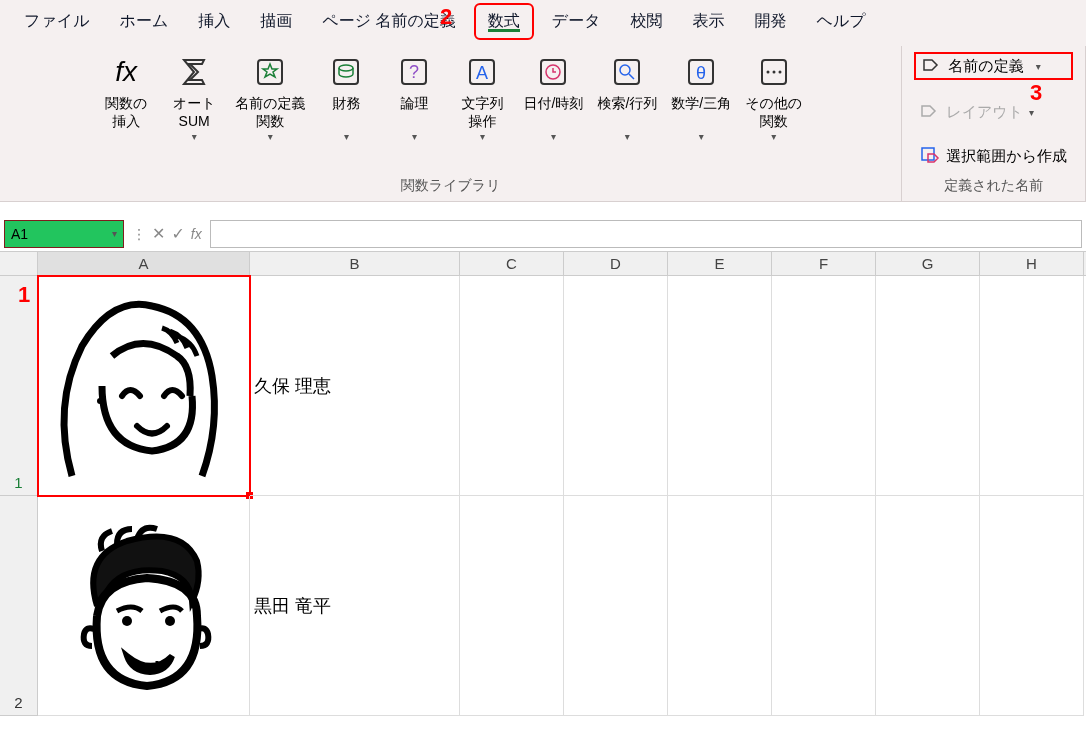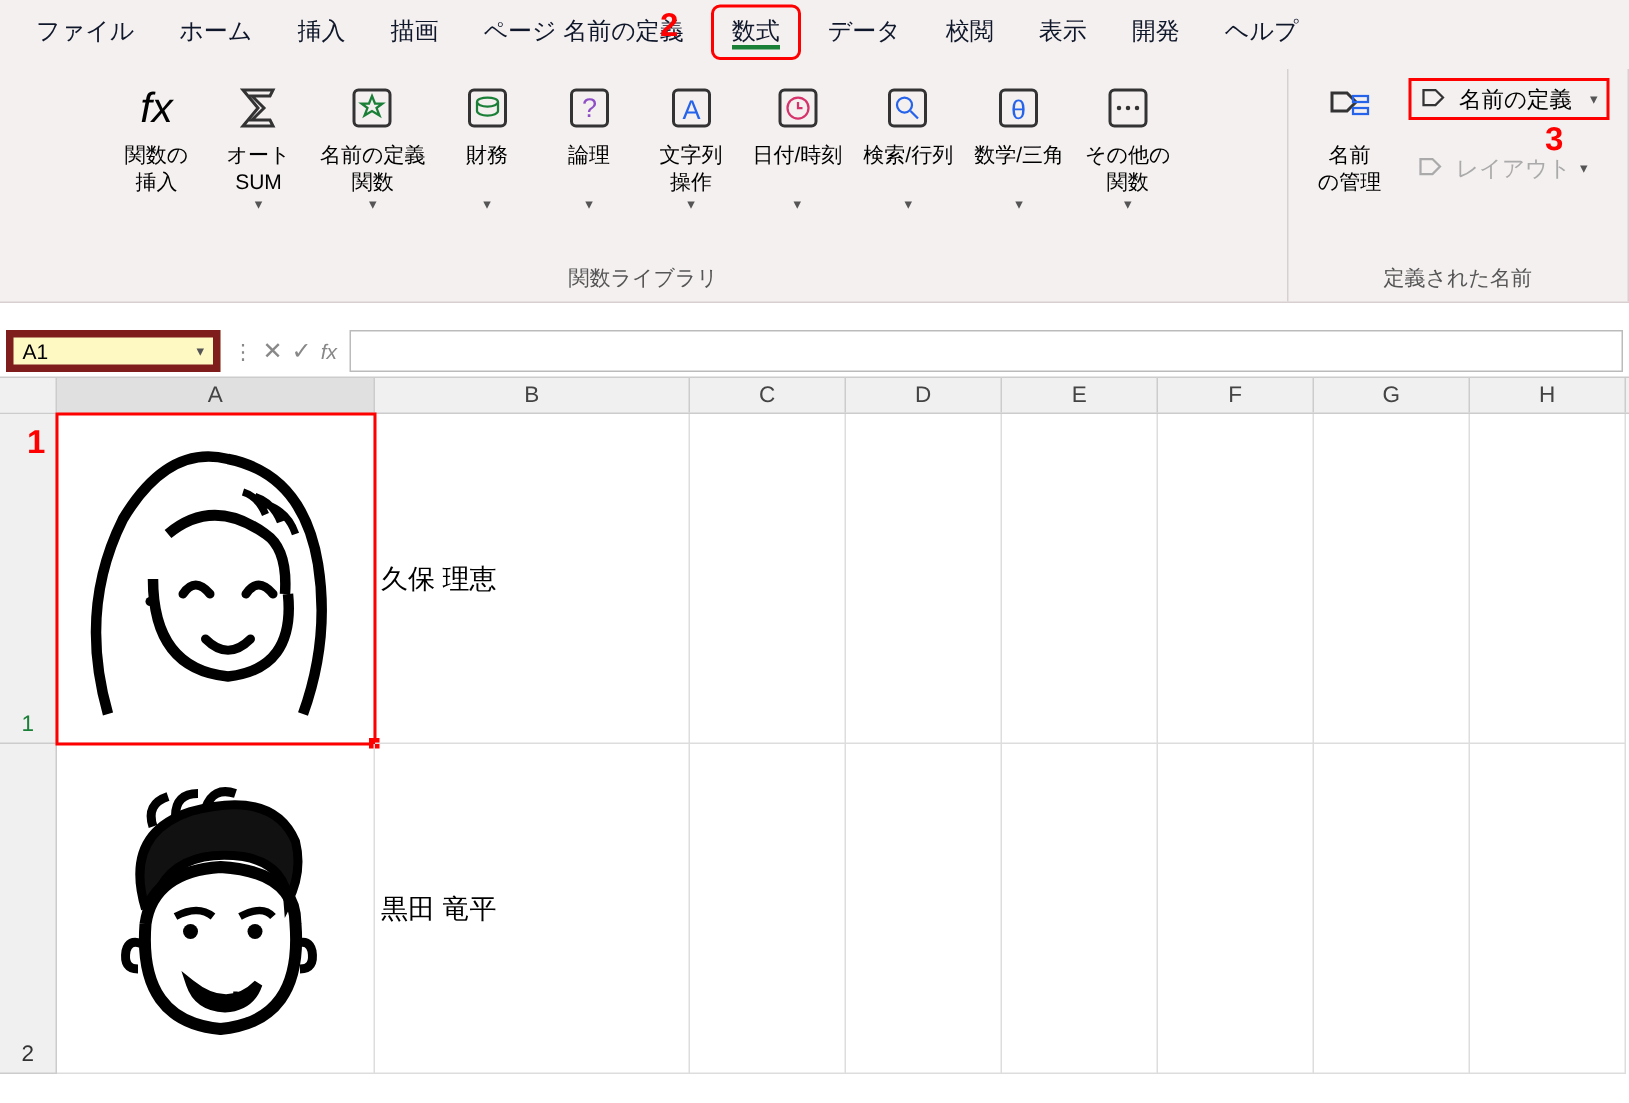--- a/index.html
+++ b/index.html
@@ -104,28 +104,28 @@
     .formula-bar {
       height: 36px;
       display: flex;
       align-items: center;
       border-bottom: 1px solid #ccc;
       background: #fff;
       padding: 2px 4px;
       gap: 4px;
     }
     .name-box {
-      width: 143px;
+      width: 120px;
       height: 28px;
-      border: 5px solid #7f1d1d;
+      border: 1px solid #7f1d1d;
       padding: 0 6px;
       display: flex;
       align-items: center;
       justify-content: space-between;
-      background: #fef9c3;
+      background: #22c55e;
     }
     .fb-btns { display:flex; gap:6px; color:#888; align-items:center; padding: 0 4px;}
     .fb-input {
       flex: 1;
       height: 28px;
       border: 1px solid #bbb;
       padding: 0 6px;
       background: #fff;
     }
     
@@ -298,43 +298,41 @@
         <span style="white-space:pre">その他の
 関数</span>
           <span class="chev">▾</span>
       </div>
     </div>
     <div class="group-label">関数ライブラリ</div>
   </div>
 
   <div class="ribbon-group">
     <div class="ribbon-group-items">
-      <div class="ribbon-btn">
-        <svg viewBox="0 0 36 36">
-            <path d="M6 8 l10 0 l6 6 l-6 6 l-10 0 z" fill="none" stroke="#333" stroke-width="2"></path>
-            <rect x="20" y="10" width="10" height="4" fill="none" stroke="#2563eb" stroke-width="1.5"></rect>
-            <rect x="20" y="18" width="10" height="4" fill="none" stroke="#2563eb" stroke-width="1.5"></rect>
-          </svg>
-        <span style="white-space:pre">名前
-の管理</span>
-      </div>
       <div class="def-names-col">
         <div class="def-name-item boxed">
           <svg width="20" height="20" viewBox="0 0 20 20">
               <path d="M2 4 l8 0 l5 5 l-5 5 l-8 0 z" fill="none" stroke="#333" stroke-width="1.5"></path>
             </svg>
           <span>名前の定義</span>
           <span class="chev" style="margin-left:6px">▾</span>
         </div>
         <div class="def-name-item disabled">
           <svg width="20" height="20" viewBox="0 0 20 20">
               <path d="M2 4 l8 0 l5 5 l-5 5 l-8 0 z" fill="none" stroke="#aaa" stroke-width="1.5"></path>
             </svg>
           <span>レイアウト</span>
           <span class="chev">▾</span>
+        </div>
+        <div class="def-name-item">
+          <svg width="20" height="20" viewBox="0 0 20 20">
+              <rect x="2" y="2" width="12" height="12" fill="none" stroke="#2563eb" stroke-width="1.5"></rect>
+              <path d="M8 8 l6 0 l4 4 l-4 4 l-6 0 z" fill="none" stroke="#d6336c" stroke-width="1.5"></path>
+            </svg>
+          <span>選択範囲から作成</span>
         </div>
       </div>
     </div>
     <div class="group-label">定義された名前</div>
   </div>
 </div>
 
 <div class="formula-bar" style="margin-top:14px">
   <div class="name-box">
     <span>A1</span>

